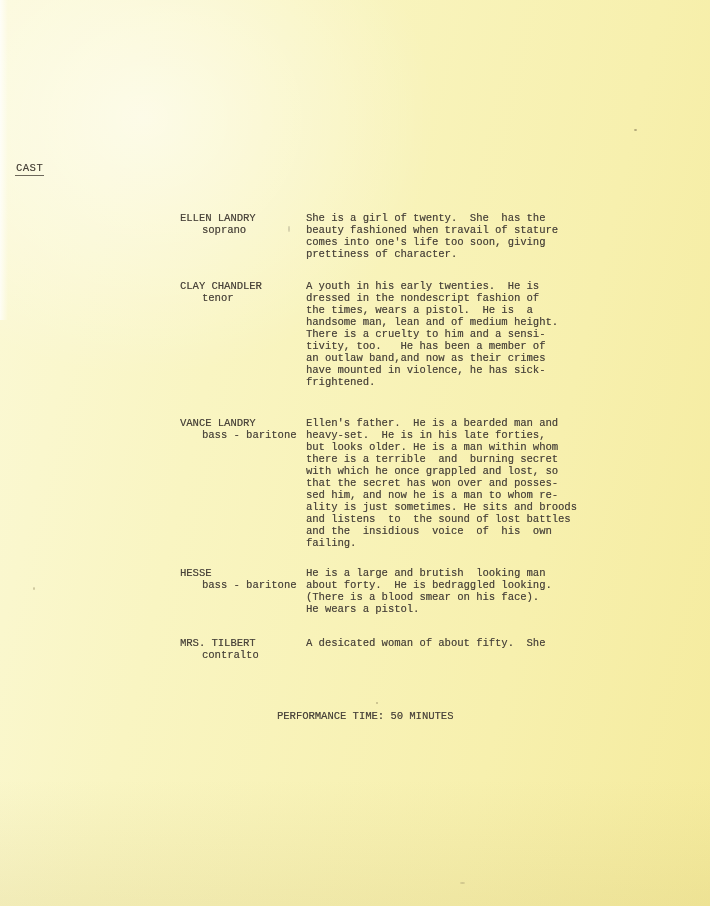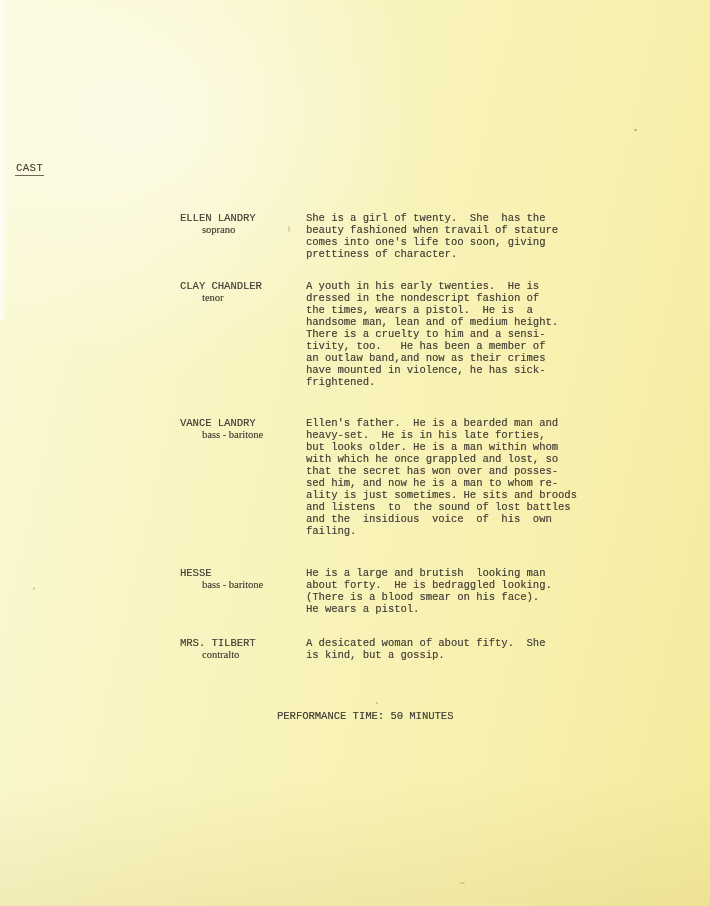--- a/index.html
+++ b/index.html
@@ -27,21 +27,21 @@
   .title-text{
     display:inline-block;
     padding:0 1px 1px 1px;
     border-bottom:1.5px solid rgba(73,67,58,0.8);
     letter-spacing:0.5px;
     white-space:pre;
   }
   .cast-list{position:absolute;top:0;left:0;width:100%;height:100%;padding-left:45px;}
   .entry{position:absolute;left:180px;}
   .entry .nm{white-space:pre;}
-  .entry .vc{white-space:pre;margin-left:22px;font-family:Liberation Serif, serif;}
+  .entry .vc{white-space:pre;margin-left:22px;}
   .entry .desc{position:absolute;top:0;left:126px;}
   .entry .ln{white-space:pre;}
   .footer{position:absolute;top:710px;left:277px;white-space:pre;}
   .speck{position:absolute;border-radius:50%;pointer-events:none;}
   .speck.s1{top:129px;left:634px;width:3px;height:2px;background:rgba(120,110,78,0.55);}
   .speck.s2{top:587px;left:33px;width:2px;height:3px;background:rgba(150,140,100,0.45);}
   .speck.s3{top:882px;left:460px;width:5px;height:2px;background:rgba(170,160,118,0.45);}
   .speck.s4{top:702px;left:376px;width:2px;height:2px;background:rgba(140,130,92,0.5);}
   .speck.s5{top:226px;left:288px;width:2px;height:6px;background:rgba(130,124,104,0.3);border-radius:40%;}
 </style>
@@ -81,20 +81,21 @@
           <div class="ln">frightened.</div>
         </div>
       </div>
       <div class="entry" style="top: 417px;">
         <div class="nm">VANCE LANDRY</div>
         <div class="vc">bass - baritone</div>
         <div class="desc">
           <div class="ln">Ellen's father.  He is a bearded man and</div>
           <div class="ln">heavy-set.  He is in his late forties,</div>
           <div class="ln">but looks older. He is a man within whom</div>
+          <div class="ln">there is a terrible  and  burning secret</div>
           <div class="ln">with which he once grappled and lost, so</div>
           <div class="ln">that the secret has won over and posses-</div>
           <div class="ln">sed him, and now he is a man to whom re-</div>
           <div class="ln">ality is just sometimes. He sits and broods</div>
           <div class="ln">and listens  to  the sound of lost battles</div>
           <div class="ln">and the  insidious  voice  of  his  own</div>
           <div class="ln">failing.</div>
         </div>
       </div>
       <div class="entry" style="top: 567px;">
@@ -105,21 +106,20 @@
           <div class="ln">about forty.  He is bedraggled looking.</div>
           <div class="ln">(There is a blood smear on his face).</div>
           <div class="ln">He wears a pistol.</div>
         </div>
       </div>
       <div class="entry" style="top: 637px;">
         <div class="nm">MRS. TILBERT</div>
         <div class="vc">contralto</div>
         <div class="desc">
           <div class="ln">A desicated woman of about fifty.  She</div>
-          <div class="ln">is kind, but a gossip.</div>
         </div>
       </div>
     </div>
 
   <div class="footer">PERFORMANCE TIME: 50 MINUTES</div>
 
   <div class="speck s1"></div>
   <div class="speck s2"></div>
   <div class="speck s3"></div>
   <div class="speck s4"></div>

